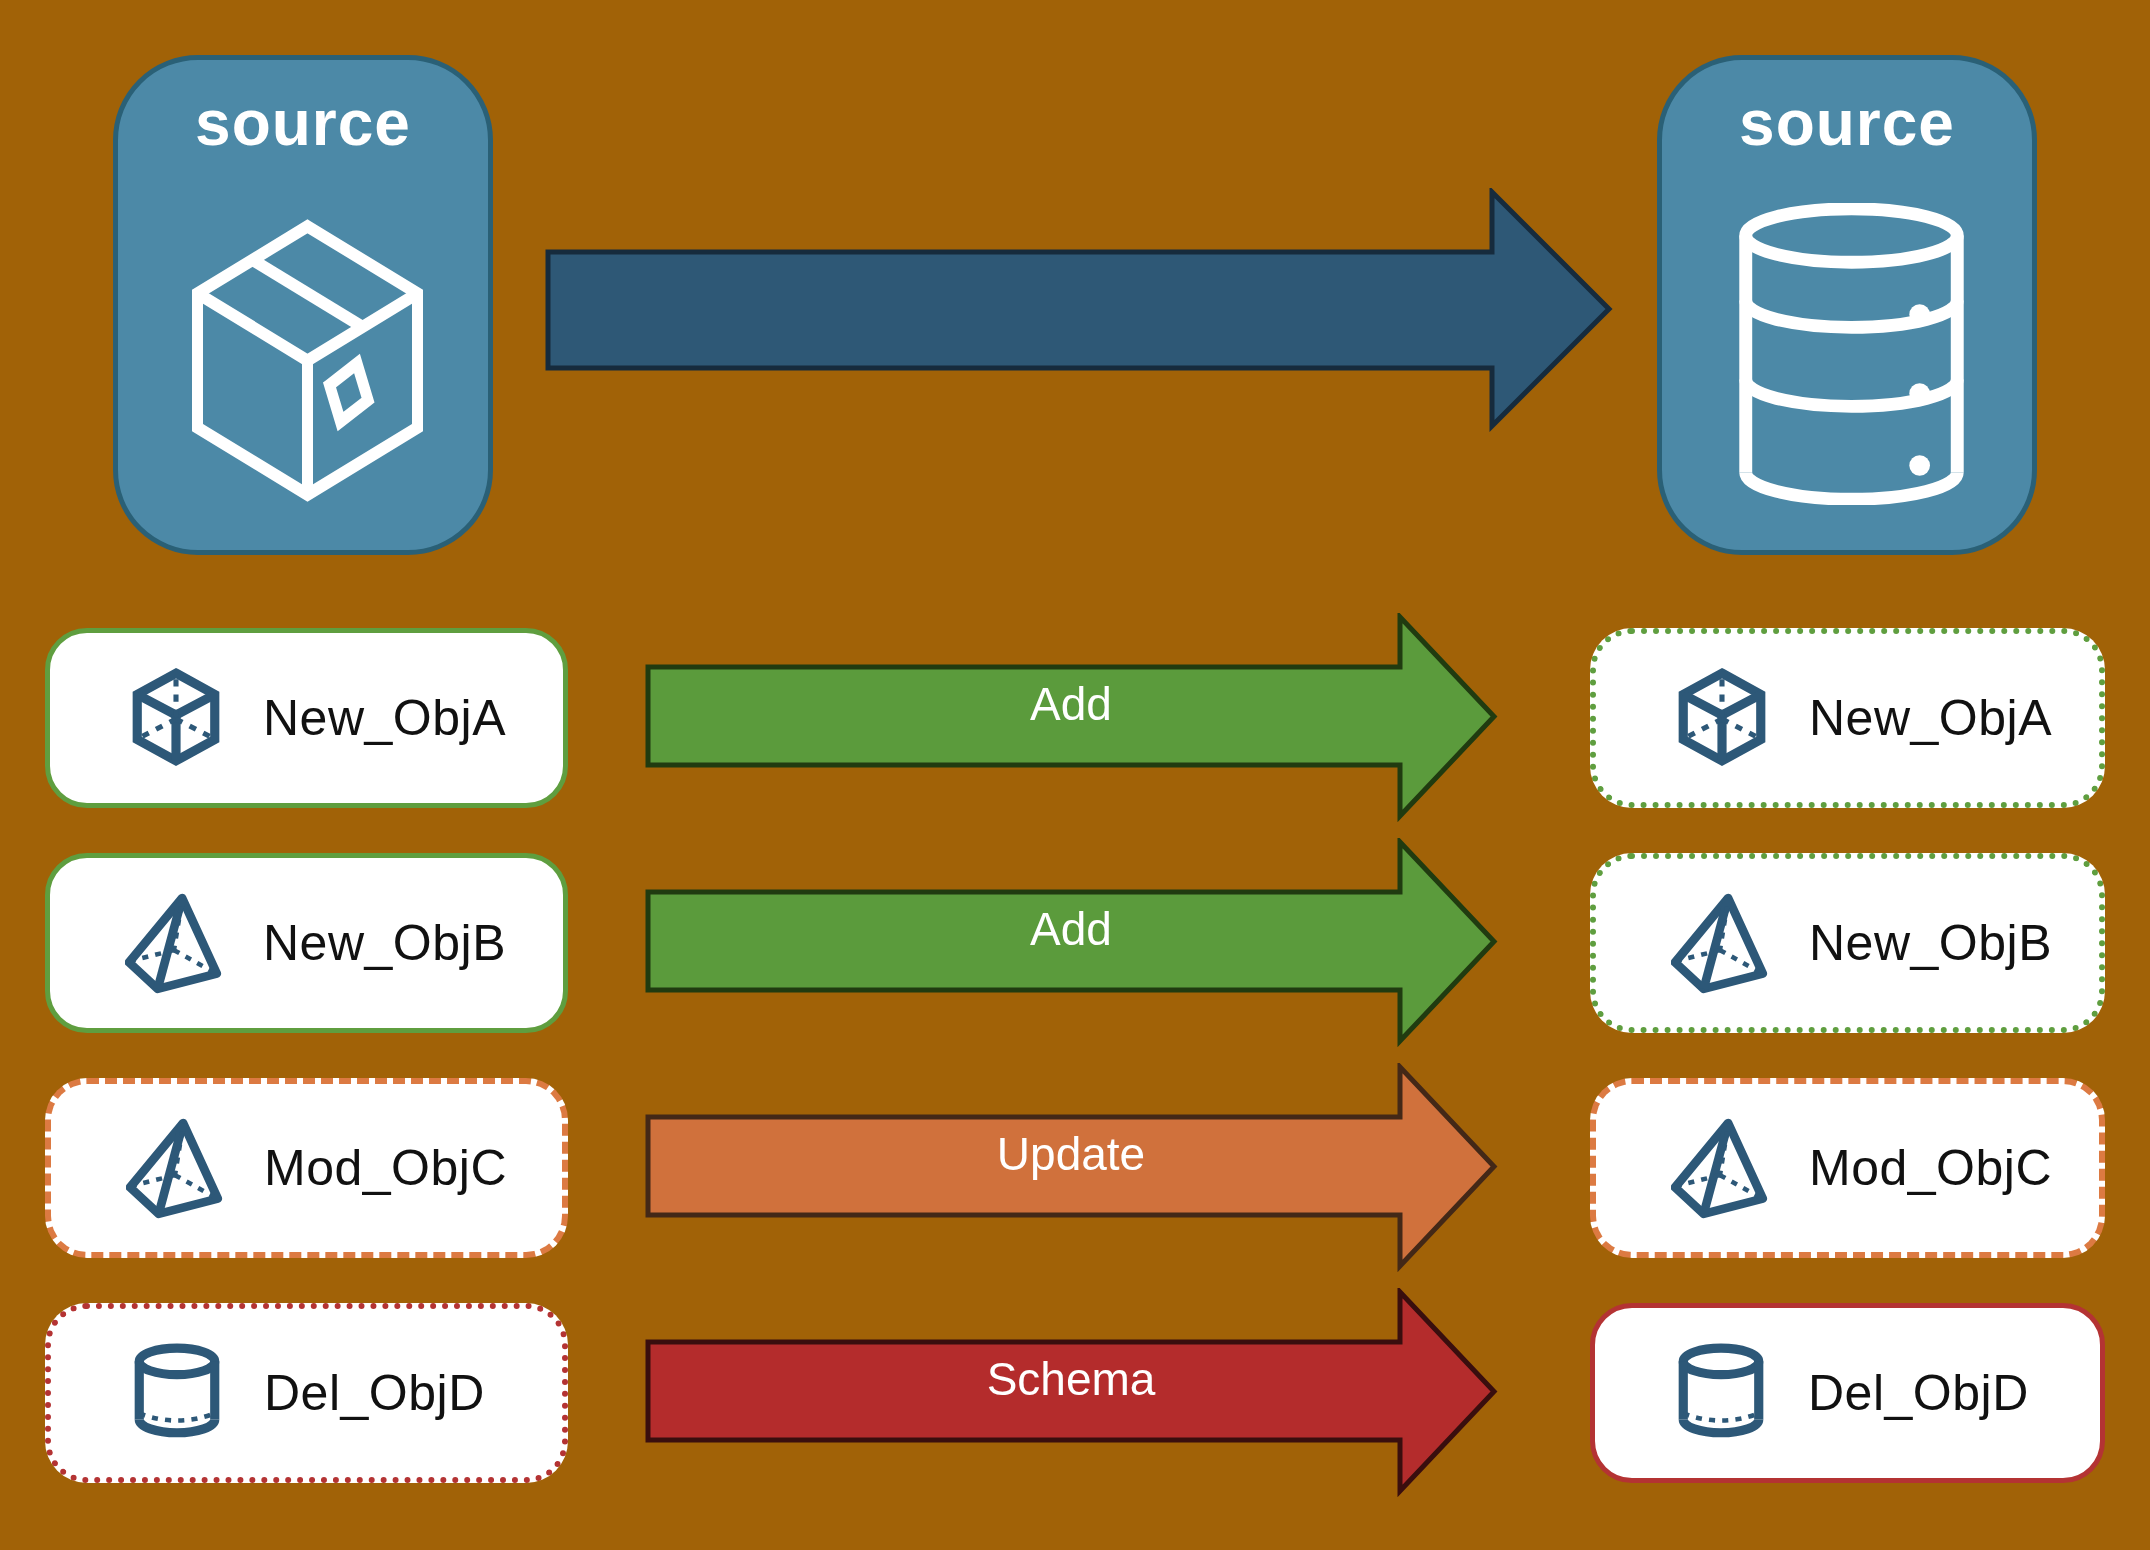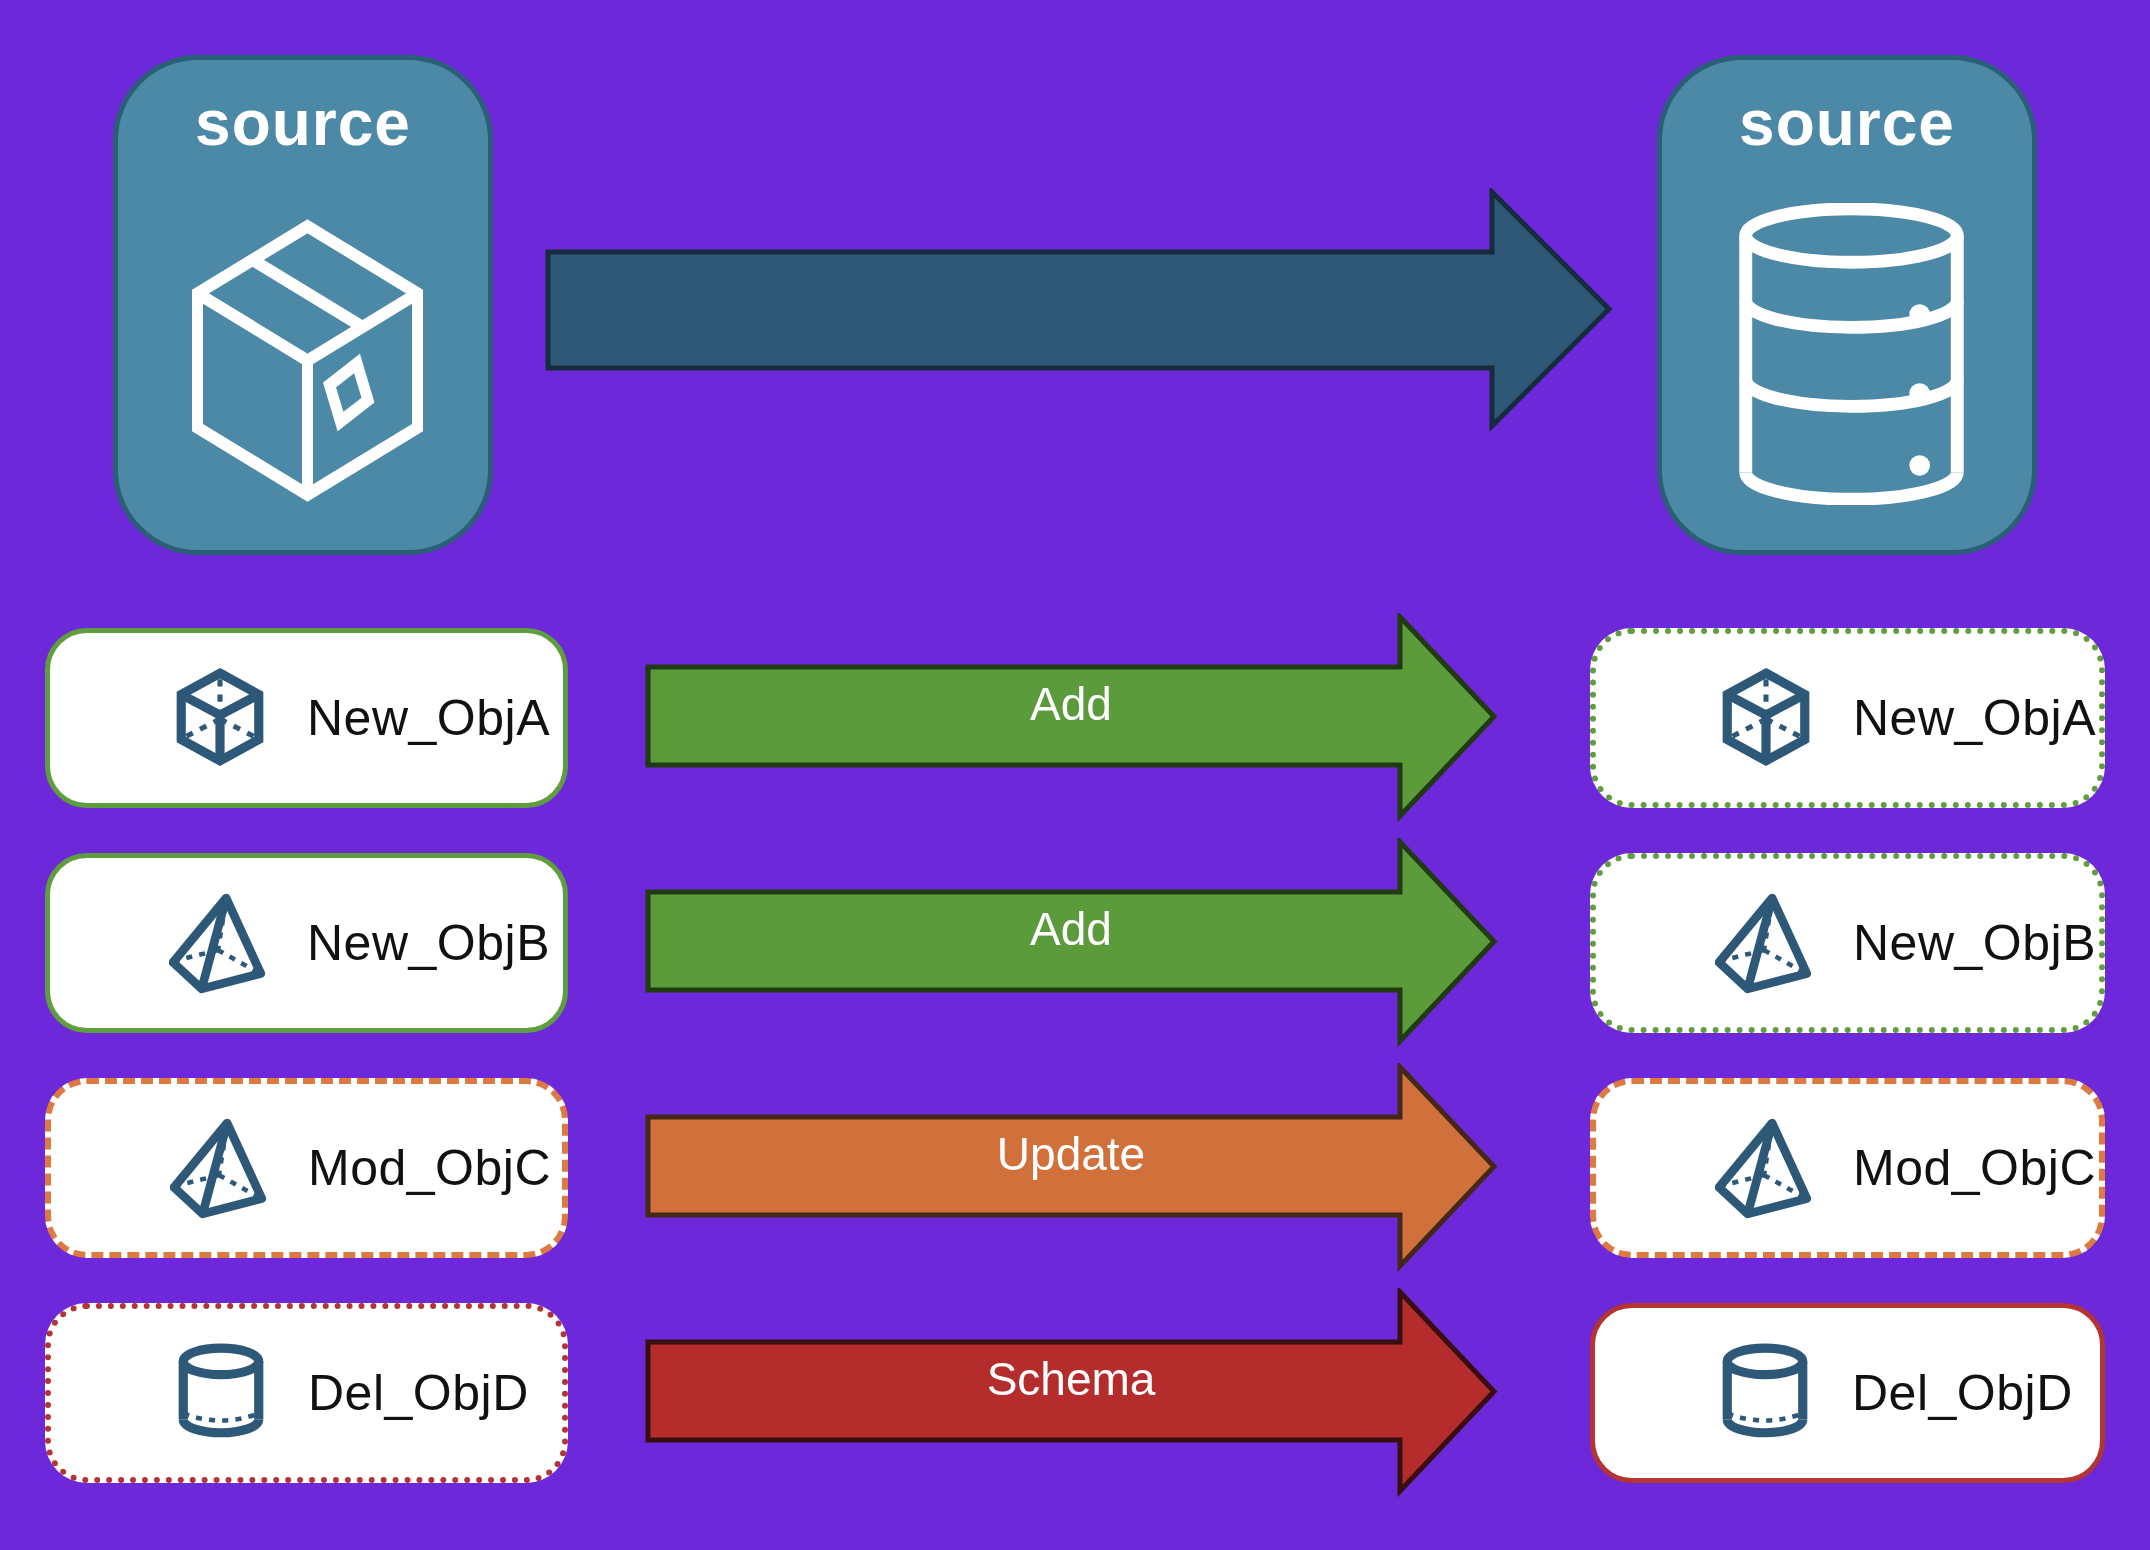--- a/index.html
+++ b/index.html
@@ -1,17 +1,17 @@
 <!DOCTYPE html>
 <html style="--panel-blue: #4C89A7; --panel-blue-border: #2A6076; --compare-arrow-fill: #2E5876; --compare-arrow-stroke: #162B3D; --add-green: #5B9B3C; --add-green-stroke: #203B10; --update-orange: #D0713C; --update-orange-stroke: #432817; --delete-red: #B42C2C; --delete-red-stroke: #390E0E; --outline-green: #5F9E3F; --outline-orange: #DC7A42; --outline-red: #B43333; --icon-ink: #2D5878; --label-text: #111111; --arrow-text: #FFFFFF;"><head>
 <meta charset="utf-8">
 <style>
   html,body { margin:0; padding:0; background:#ffffff; }
   .stage {
-    position:relative; width:2150px; height:1550px; background:#6d28d9;
+    position:relative; width:2150px; height:1550px; background:#a16207;
     font-family:"Liberation Sans", sans-serif; overflow:hidden;
   }
 
   
   .panel {
     position:absolute; top:55px; width:380px; height:500px;
     border-radius:85px; background:var(--panel-blue);
     border:5px solid var(--panel-blue-border); box-sizing:border-box;
   }
   .source-panel { left:113px; }
@@ -29,21 +29,21 @@
   .compare-arrow-svg polygon { fill:var(--compare-arrow-fill); stroke:var(--compare-arrow-stroke); stroke-width:5; }
   .compare-arrow-label {
     position:absolute; left:545px; top:252px; width:947px; height:116px;
     display:flex; align-items:center; justify-content:center;
     font-size:46px; color:var(--arrow-text);
   }
 
   
   .card {
     position:absolute; height:180px; border-radius:42px; background:#ffffff;
-    display:flex; align-items:center; padding-left:119px; gap:36px; box-sizing:border-box;
+    display:flex; align-items:center; padding-left:75px; gap:36px; box-sizing:border-box;
   }
   .card.left  { left:45px;   width:523px; }
   .card.right { left:1590px; width:515px; }
   .obj-icon  { width:102px; height:102px; flex:0 0 auto; color:var(--icon-ink); }
   .obj-label { font-size:50px; color:var(--label-text); letter-spacing:0.5px; }
 
   .b-solid-green   { border:5px solid  var(--outline-green); }
   .b-dotted-green  { border:6px dotted var(--outline-green); }
   .b-dashed-orange { border:6px dashed var(--outline-orange); }
   .b-dotted-red    { border:6px dotted var(--outline-red); }

